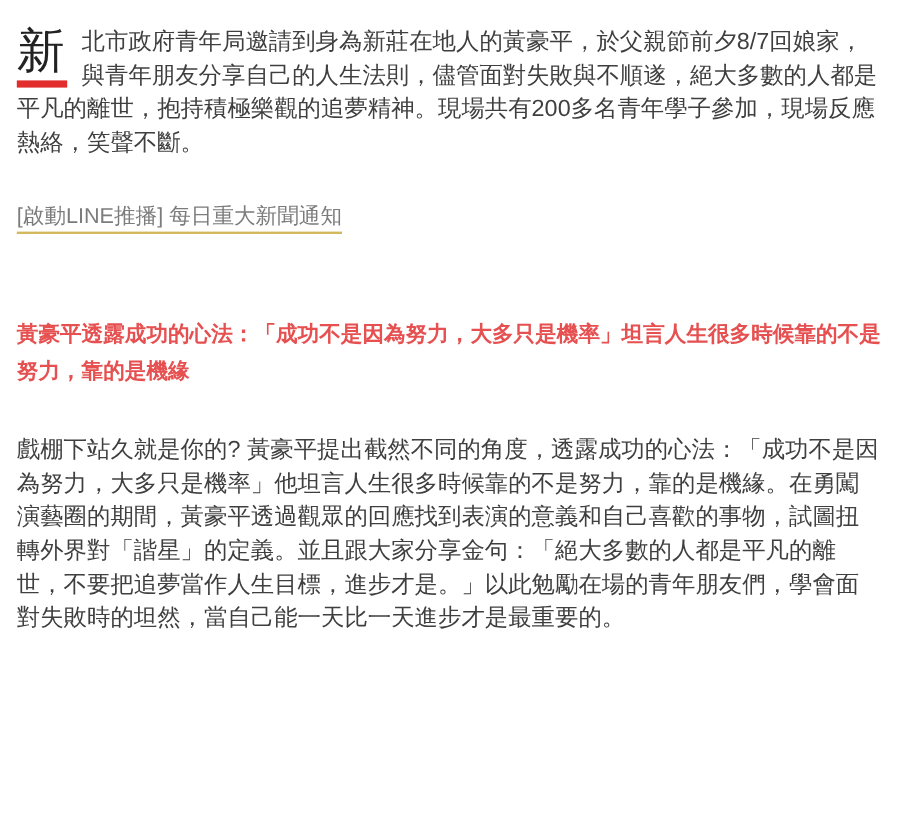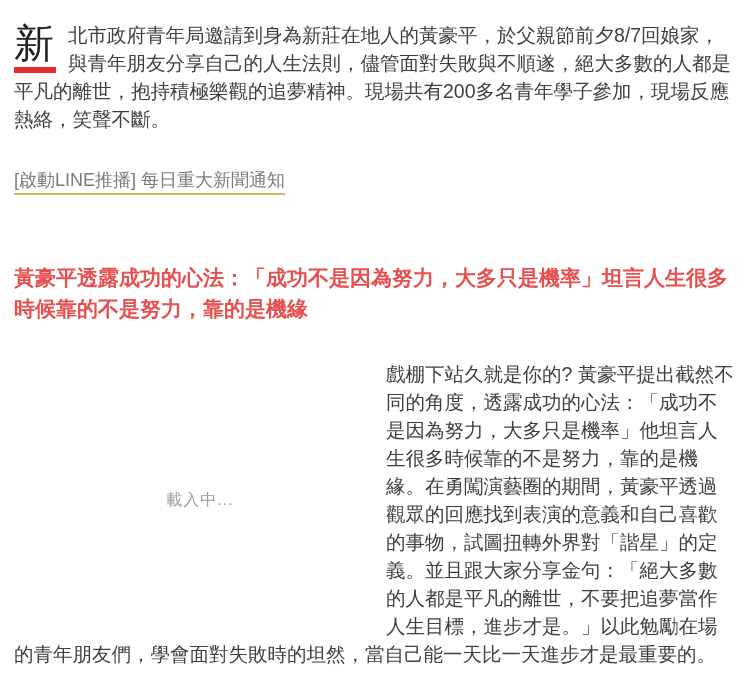--- a/index.html
+++ b/index.html
@@ -48,21 +48,21 @@
     text-decoration: none;
     border-bottom: 2px solid var(--link-underline, #d3b85e);
     padding-bottom: 3px;
     cursor: pointer;
     text-align: center;
   }
 
   
   .heading {
     margin: 70px 0 0 0;
-    font-size: 21px;
+    font-size: 18px;
     line-height: 31px;
     font-weight: 700;
     color: var(--heading-red, #e65050);
   }
 
   
   .body-para {
     margin-top: 36px;
     font-size: 19.5px;
     line-height: 28px;
@@ -97,18 +97,16 @@
 
   <p class="intro"><span class="dropcap">新</span><span>北市政府青年局邀請到身為新莊在地人的黃豪平，於父親節前夕8/7回娘家，與青年朋友分享自己的人生法則，儘管面對失敗與不順遂，絕大多數的人都是平凡的離世，抱持積極樂觀的追夢精神。現場共有200多名青年學子參加，現場反應熱絡，笑聲不斷。</span></p>
 
   <div class="link-row">
     <a href="#" class="line-link">[啟動LINE推播] 每日重大新聞通知</a>
   </div>
 
   <h2 class="heading">黃豪平透露成功的心法：「成功不是因為努力，大多只是機率」坦言人生很多時候靠的不是努力，靠的是機緣</h2>
 
   <div class="body-para">
-    <div class="img-placeholder">
-      <span class="loading-text">載入中...</span>
-    </div><span>戲棚下站久就是你的? 黃豪平提出截然不同的角度，透露成功的心法：「成功不是因為努力，大多只是機率」他坦言人生很多時候靠的不是努力，靠的是機緣。在勇闖演藝圈的期間，黃豪平透過觀眾的回應找到表演的意義和自己喜歡的事物，試圖扭轉外界對「諧星」的定義。並且跟大家分享金句：「絕大多數的人都是平凡的離世，不要把追夢當作人生目標，進步才是。」以此勉勵在場的青年朋友們，學會面對失敗時的坦然，當自己能一天比一天進步才是最重要的。</span>
+    <span>戲棚下站久就是你的? 黃豪平提出截然不同的角度，透露成功的心法：「成功不是因為努力，大多只是機率」他坦言人生很多時候靠的不是努力，靠的是機緣。在勇闖演藝圈的期間，黃豪平透過觀眾的回應找到表演的意義和自己喜歡的事物，試圖扭轉外界對「諧星」的定義。並且跟大家分享金句：「絕大多數的人都是平凡的離世，不要把追夢當作人生目標，進步才是。」以此勉勵在場的青年朋友們，學會面對失敗時的坦然，當自己能一天比一天進步才是最重要的。</span>
   </div>
 
 </article>
 
 </body></html>

